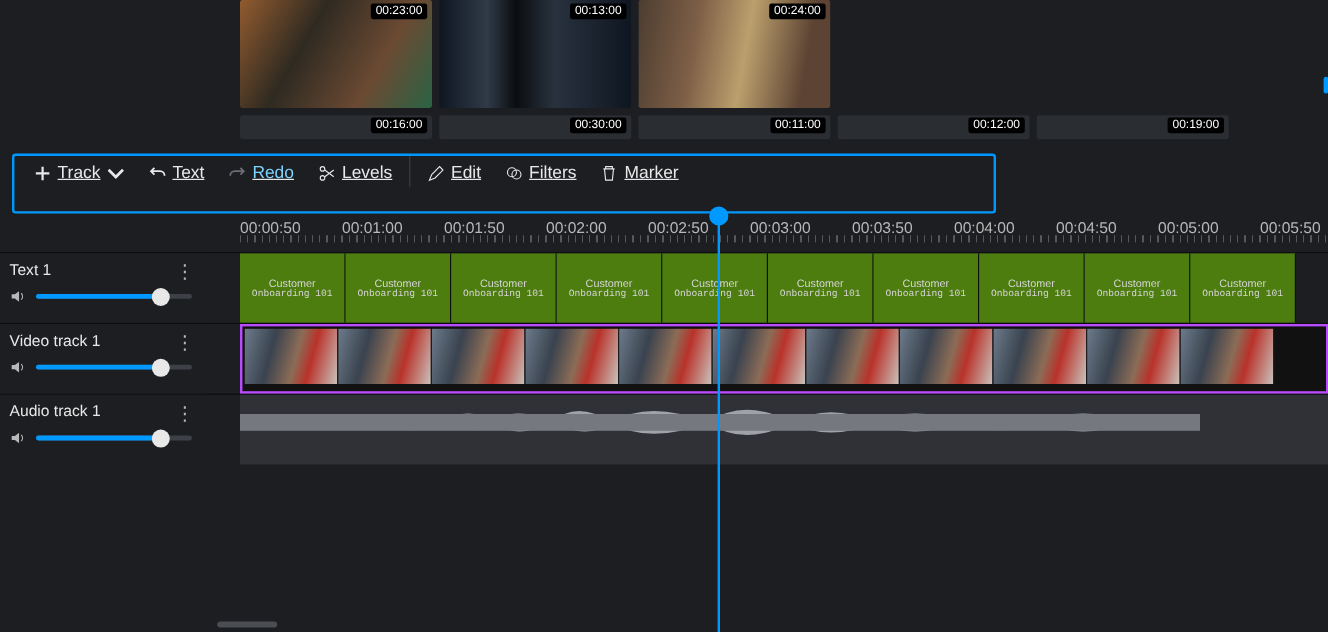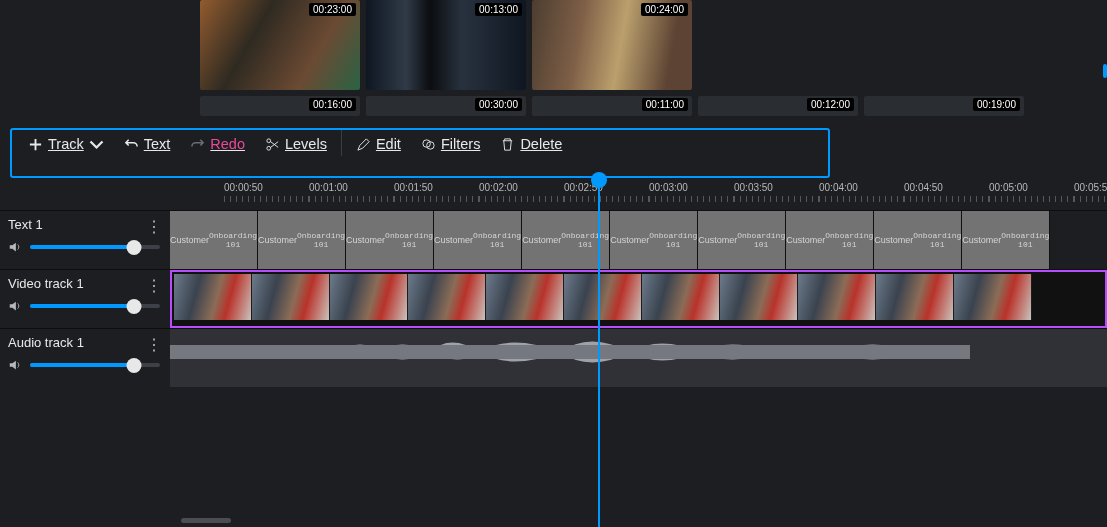--- a/index.html
+++ b/index.html
@@ -16,48 +16,48 @@
 
 
 .thA{background:linear-gradient(120deg,#925b2f 0%,#2f2a21 35%,#6b4a33 70%,#2a6344 100%);}
 .thB{background:linear-gradient(90deg,#0e1621 0%,#303b48 25%,#0b0d10 40%,#28323e 60%,#0e1621 100%);}
 .thC{background:linear-gradient(100deg,#4c3d30 0%,#7e5f47 30%,#bba06d 55%,#5c4333 85%);}
 .thD{background:linear-gradient(110deg,#6a5740 0%,#d3c399 25%,#4a3f2f 60%,#9c8e6f 100%);}
 .thF{background:linear-gradient(95deg,#a3acb6 0%,#3a4550 30%,#7d8ea1 60%,#c7cfd8 100%);}
 
 .toolbar-wrap { position:absolute; left:10px; top:128px; width:820px; height:50px; border:2px solid #0099ff; border-radius:3px; background:#1c1e22; display:flex; align-items:flex-start; padding:0 6px;text-decoration:underline; }
 .tbtn { display:flex; align-items:center; gap:5px; padding:6px 10px; font-size:14.5px; color:#e8e8e8; cursor:pointer; border-radius:3px; white-space:nowrap; }
-.tbtn.disabled { color:#ec4899; }
+.tbtn.disabled { color:#7dd3fc; }
 .tbtn svg { width:15px; height:15px; }
 .tbtn.disabled svg { stroke:#6a6e74; fill:#6a6e74; }
 .caret { width:10px; height:10px; }
 .tdiv { width:1px; height:26px; background:#3a3d42; margin:0 4px; }
 
-.ruler { position:absolute; left:200px; top:180px; right:0; height:26px; display:flex; font-size:10px; color:#b8b8b8;margin-left:24px; }
+.ruler { position:absolute; left:200px; top:180px; right:0; height:26px; display:flex; font-size:13px; color:#b8b8b8; }
 .ruler .tick { width:85px; position:relative; flex:0 0 85px; }
 .ruler .tick span { position:absolute; top:2px; left:0; }
 .ruler .tick::after { content:""; position:absolute; top:16px; left:0; width:85px; height:6px;
   background-image:repeating-linear-gradient(90deg,#55585d 0px,#55585d 1px,transparent 1px,transparent 6px);
 }
 
 .tracks { position:absolute; left:0; top:210px; right:0; }
-.track { display:flex; border-top:1px solid #0d0e10; }
+.track { display:flex; border-top:1px solid #0d0e10;gap:30px; }
 .track-head { width:170px; position:relative; padding:6px 10px 10px 8px; background:#1c1e22; }
 .track-name { font-size:13px; }
 .track-menu { position:absolute; right:8px; top:6px; color:#b8b8b8; cursor:pointer; }
 .track-controls { display:flex; align-items:center; gap:8px; margin-top:8px; }
 .vol-icon { width:14px; height:14px; }
 .slider { flex:1; height:4px; background:#3d4046; border-radius:2px; position:relative; }
 .slider .fill { position:absolute; height:100%; background:#0099ff; border-radius:2px; }
 .slider .knob { position:absolute; width:15px; height:15px; background:#e8e8e8; border-radius:50%; top:-5.5px; transform:translateX(-50%); }
 
 .track-body { position:relative; flex:1; min-height:58px; background:#1c1e22; overflow:hidden; }
 
 .text-segments { display:flex; height:100%; }
-.text-seg { flex:0 0 88px; height:100%; background:#737373; display:flex; align-items:center; justify-content:center; font-size:9px; color:#d5d5d5; text-align:center; border-right:1px solid #0f1012; }
+.text-seg { flex:0 0 88px; height:100%; background:#4d7c0f; display:flex; flex-direction:column; align-items:center; justify-content:center; font-size:9px; color:#d5d5d5; text-align:center; border-right:1px solid #0f1012; }
 .text-seg .l1{font-size:9px;}
 .text-seg .l2{font-size:8px;font-family:Liberation Mono, monospace;}
 
 .video-body { border:2px solid #b84cff; padding:2px; background:#111; }
 .video-strip { display:flex; height:46px; }
 .vframe { flex:0 0 78px; height:100%; background:linear-gradient(105deg,#6c7a8a 0%,#3a434f 30%,#8b6c56 55%,#b9322a 70%,#c9c2bb 100%); border-right:1px solid #1a1c20; }
 
 .audio-body { background:#2f3136; }
 .wave { position:relative; width:800px; height:46px; }
 .wave svg { width:100%; height:100%; }
@@ -149,21 +149,21 @@
     <svg viewBox="0 0 16 16">
         <circle cx="6" cy="7" r="4" stroke="#e8e8e8" fill="none"></circle>
         <circle cx="10" cy="9" r="4" stroke="#e8e8e8" fill="none"></circle>
       </svg>
     <span>Filters</span>
   </div>
   <div class="tbtn">
     <svg viewBox="0 0 16 16">
         <path d="M3 4h10M5 4V2h6v2M4 4l1 10h6l1-10" stroke="#e8e8e8" fill="none"></path>
       </svg>
-    <span>Delete</span>
+    <span>Marker</span>
   </div>
 </div>
 
 <div class="ruler" id="ruler">
     <div class="tick">
       <span>00:00:50</span>
     </div>
     <div class="tick">
       <span>00:01:00</span>
     </div>

